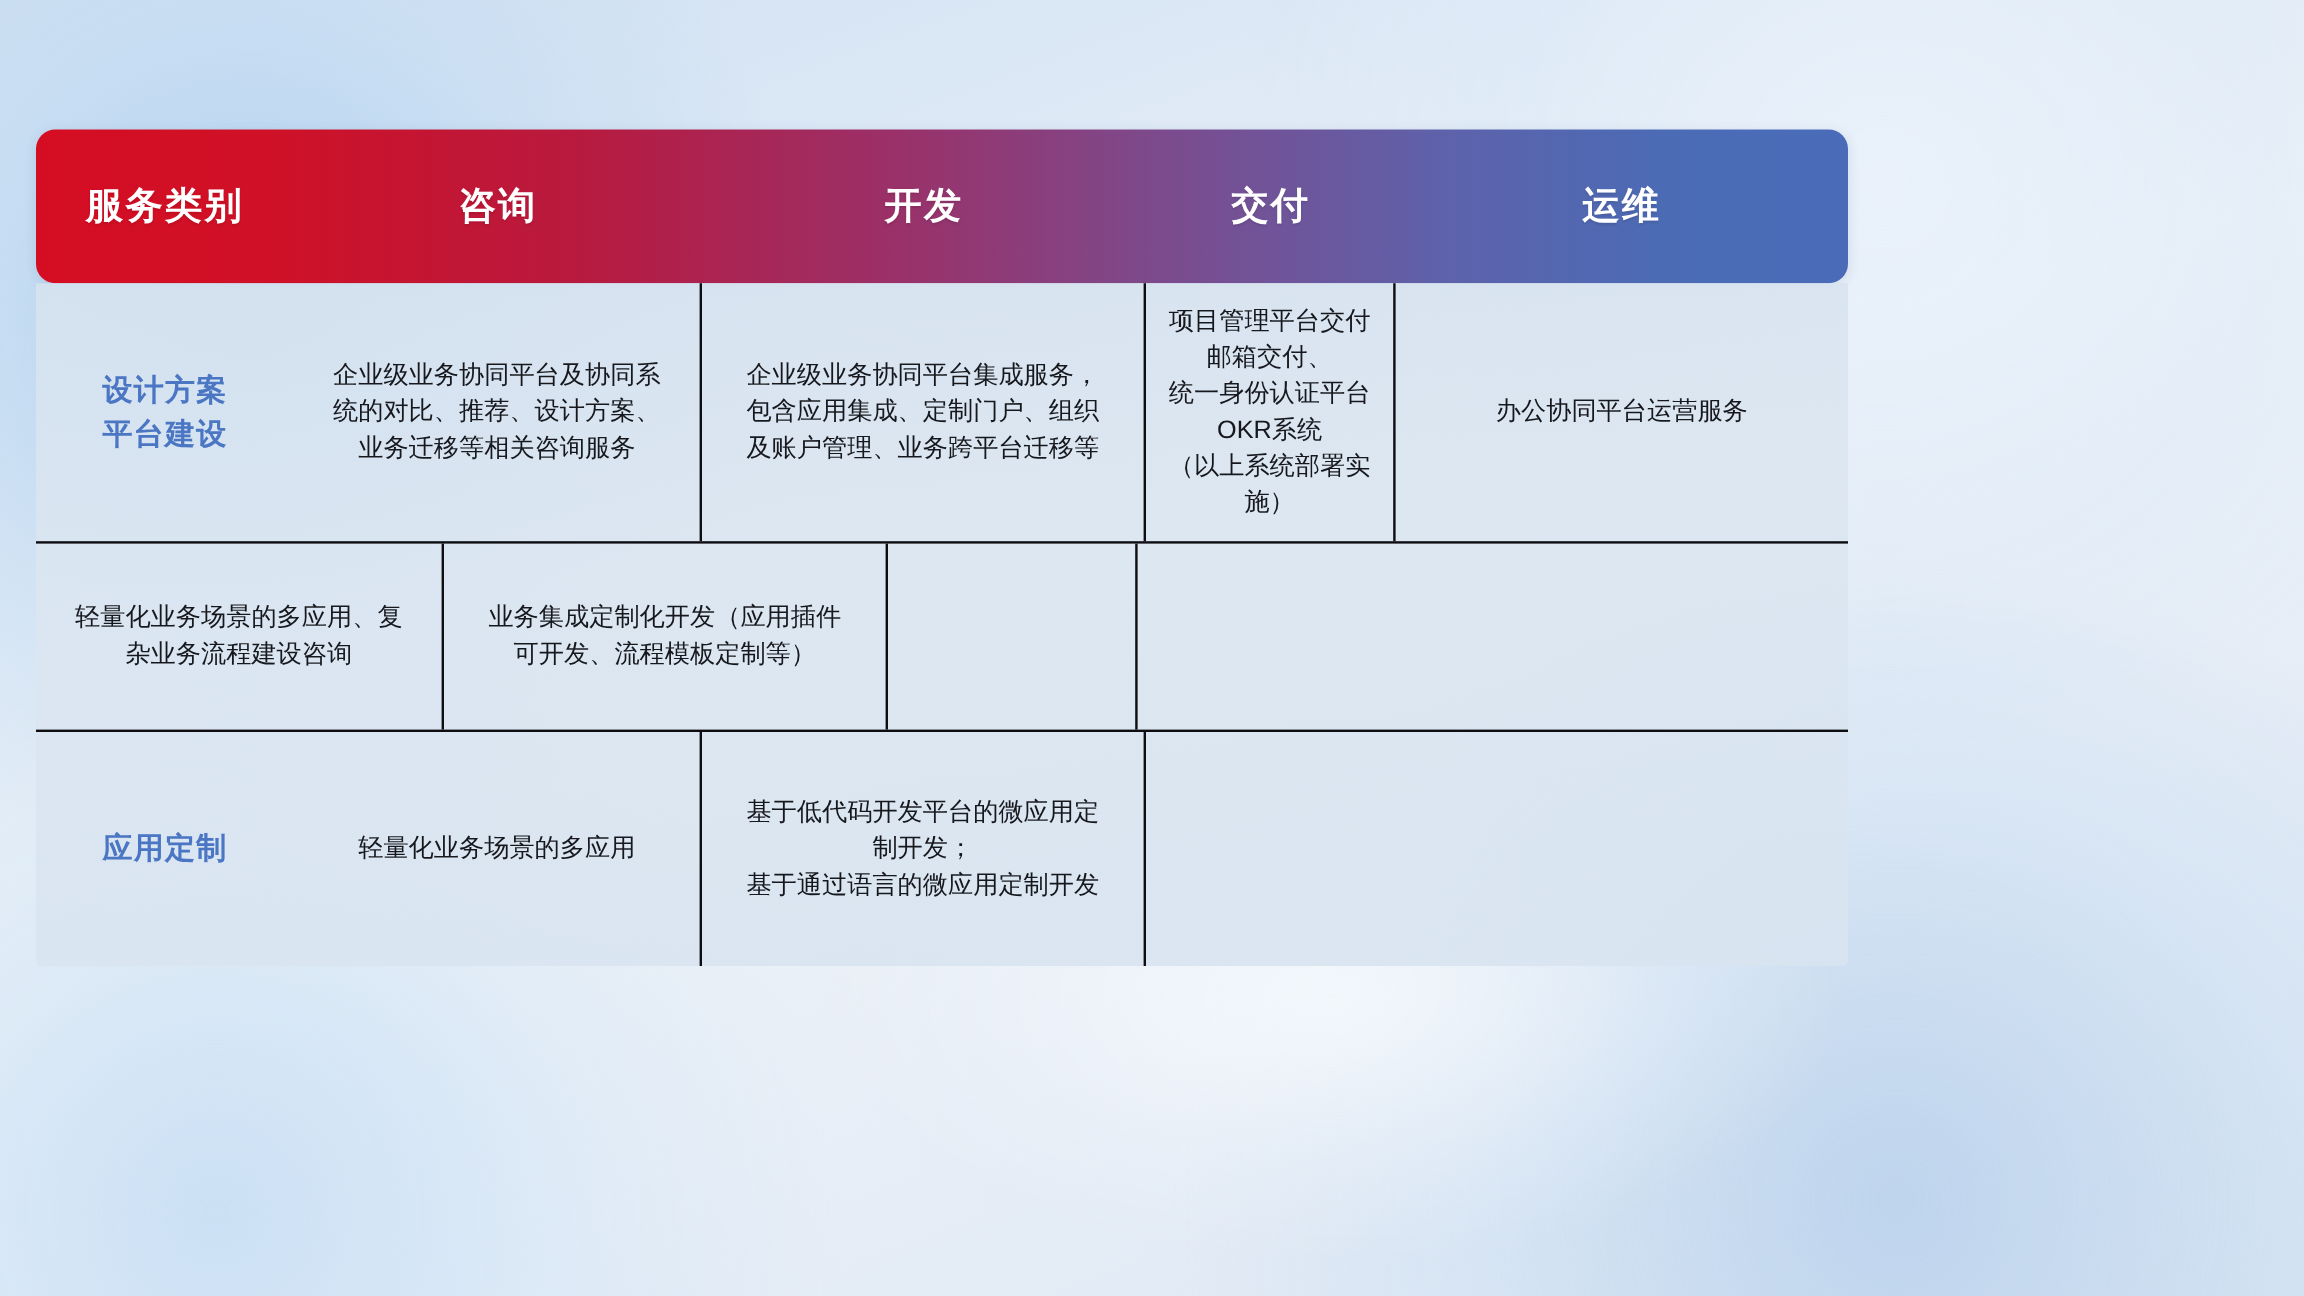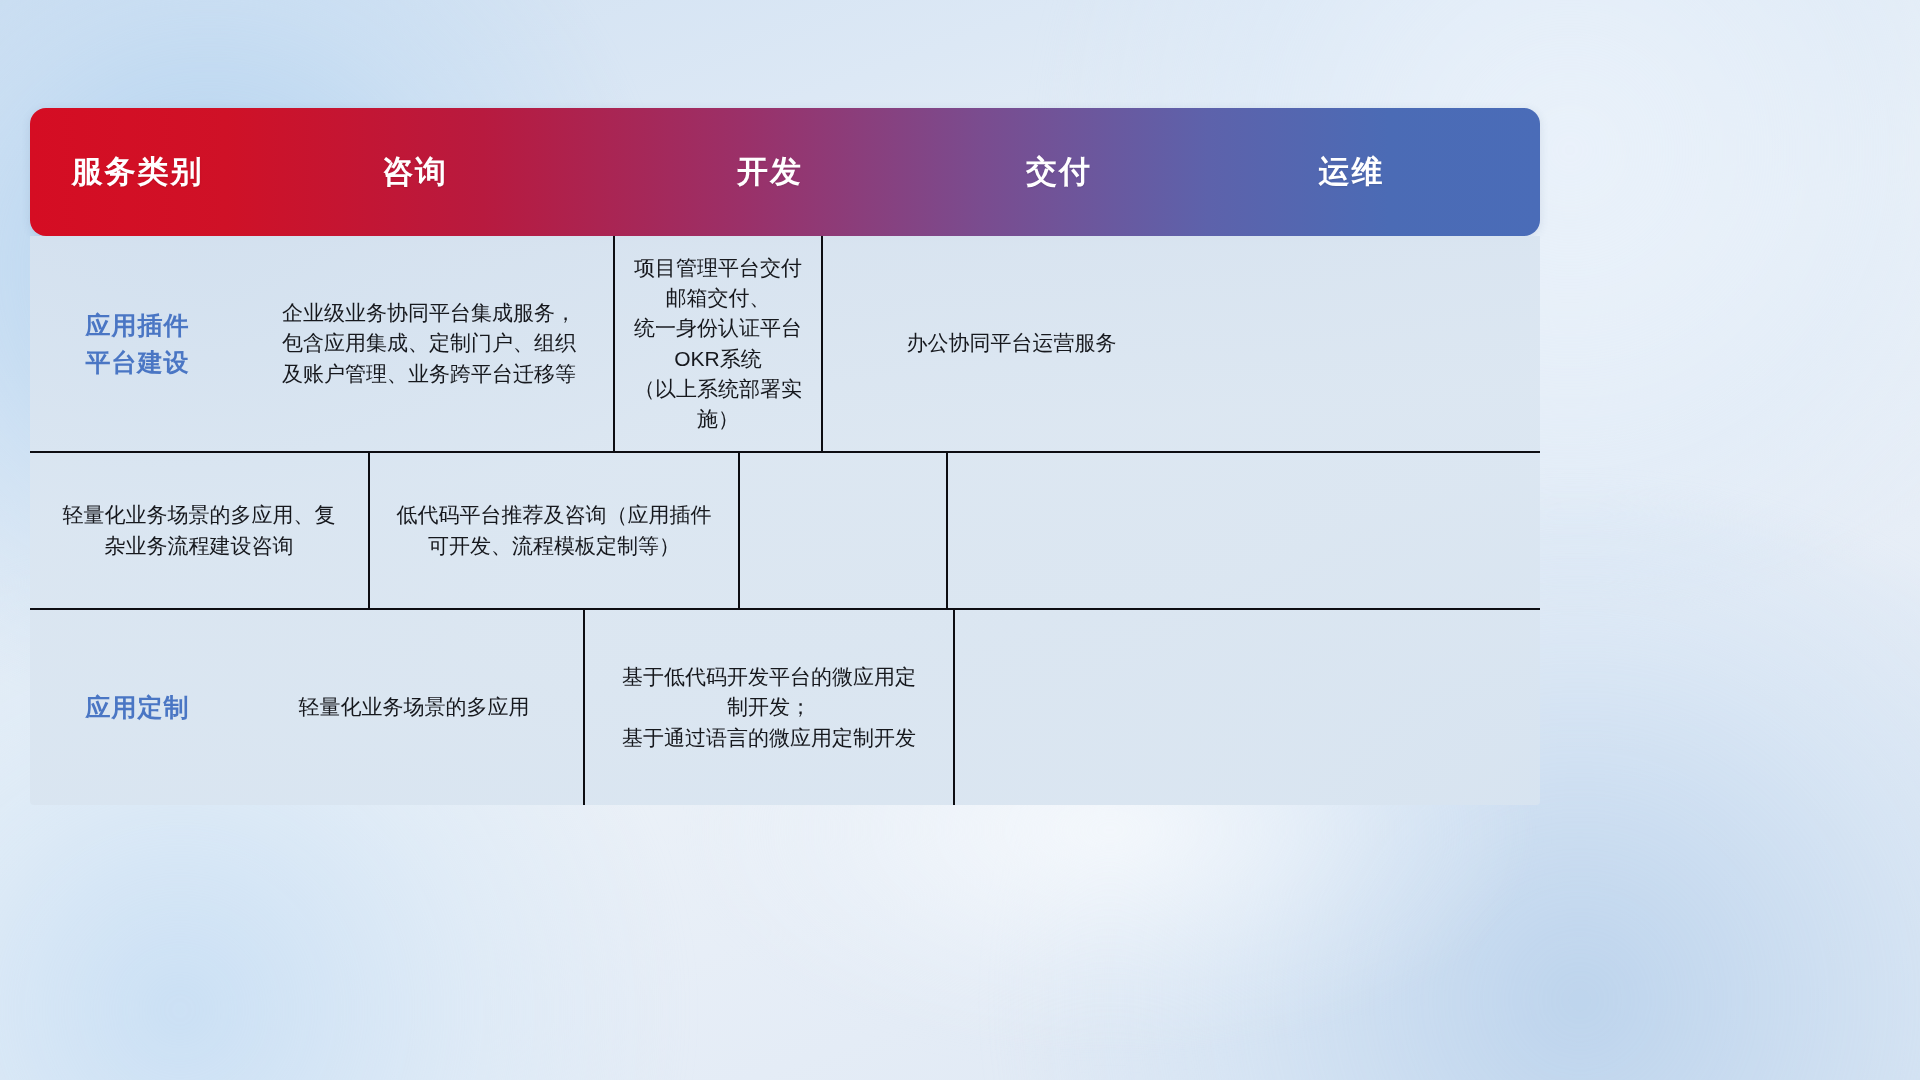--- a/index.html
+++ b/index.html
@@ -127,37 +127,40 @@
     <div class="hcell c0">服务类别</div>
     <div class="hcell c1">咨询</div>
     <div class="hcell c2">开发</div>
     <div class="hcell c3">交付</div>
     <div class="hcell c4">运维</div>
   </div>
 
   <div id="body-panel">
 
     <div class="brow r0">
-      <div class="bcell label c0">应用插件
+      <div class="bcell label c0">设计方案
 平台建设</div>
+      <div class="bcell c1">企业级业务协同平台及协同系
+统的对比、推荐、设计方案、
+业务迁移等相关咨询服务</div>
       <div class="bcell c2">企业级业务协同平台集成服务，
 包含应用集成、定制门户、组织
 及账户管理、业务跨平台迁移等</div>
       <div class="bcell c3">项目管理平台交付
 邮箱交付、
 统一身份认证平台
 OKR系统
 （以上系统部署实施）</div>
       <div class="bcell c4">办公协同平台运营服务</div>
     </div>
 
     <div class="brow r1">
       <div class="bcell c1">轻量化业务场景的多应用、复
 杂业务流程建设咨询</div>
-      <div class="bcell c2">低代码平台推荐及咨询（应用插件
+      <div class="bcell c2">业务集成定制化开发（应用插件
 可开发、流程模板定制等）</div>
       <div class="bcell c3"></div>
       <div class="bcell c4"></div>
     </div>
 
     <div class="brow r2">
       <div class="bcell label c0">应用定制</div>
       <div class="bcell c1">轻量化业务场景的多应用</div>
       <div class="bcell c2">基于低代码开发平台的微应用定
 制开发；

